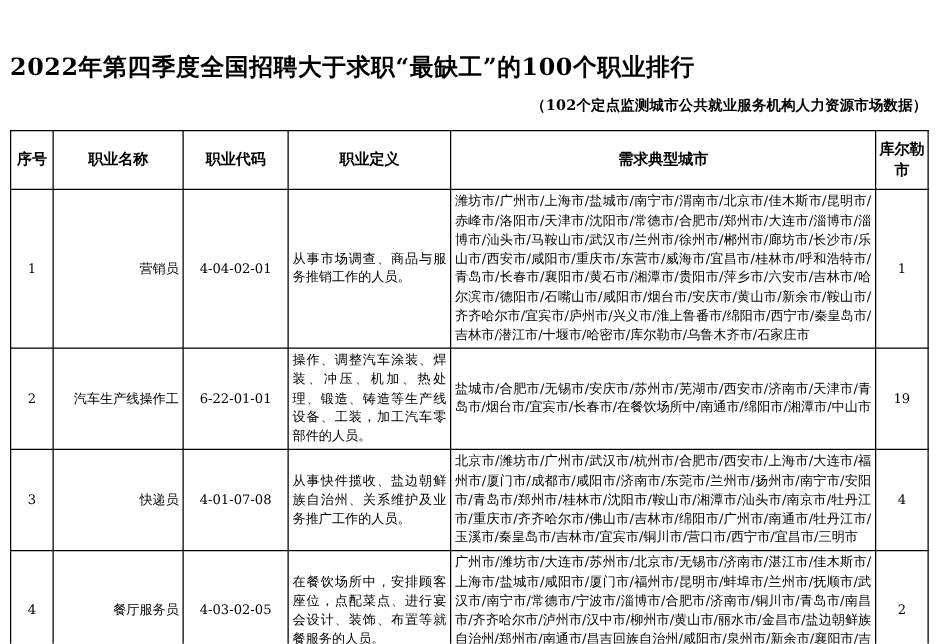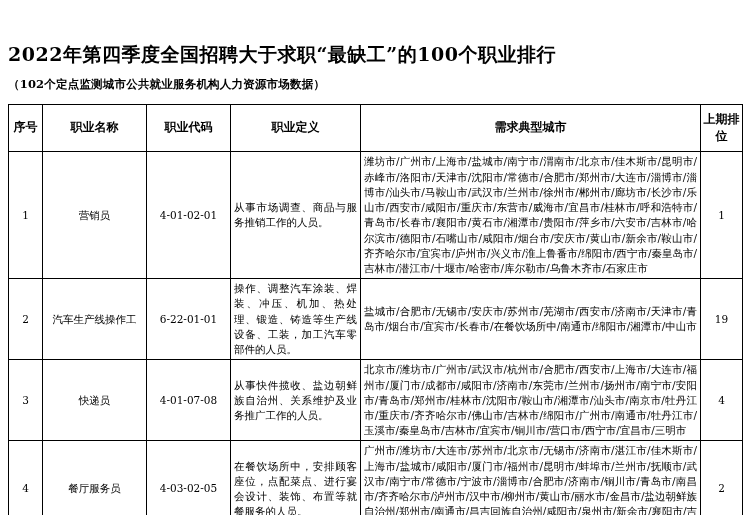--- a/index.html
+++ b/index.html
@@ -25,21 +25,21 @@
     text-align: left;
     font-size: 19px;
     font-weight: bold;
     letter-spacing: 0.5px;
     margin-top: 42px;
     margin-bottom: 0;
     line-height: 1.3;
     font-family: "DejaVu Serif", "Liberation Serif", serif;
   }
   .doc-subtitle {
-    text-align: left;
+    text-align: right;
     font-size: 11.5px;
     font-weight: bold;
     margin-top: 10px;
     margin-bottom: 12px;
     letter-spacing: 0.2px;
   }
   table.main-table {
     border-collapse: collapse;
     width: 734px;
     margin: 0 auto;
@@ -63,21 +63,21 @@
   .col-name { width: 104px; }
   .col-code { width: 84px; }
   .col-def  { width: 130px; }
   .col-city { width: 340px; }
   .col-prev { width: 42px; }
 
   td.c-rank, td.c-code, td.c-prev {
     text-align: center;
   }
   td.c-name {
-    text-align: center;
+    text-align: right;
     font-weight: normal;
   }
   td.c-def {
     text-align: justify;
     text-justify: inter-ideograph;
     font-size: 10px;
     line-height: 1.5;
   }
   td.c-city {
     text-align: justify;
@@ -107,28 +107,28 @@
       <col class="col-city">
       <col class="col-prev">
     </colgroup>
     <thead>
       <tr>
         <th>序号</th>
         <th>职业名称</th>
         <th>职业代码</th>
         <th>职业定义</th>
         <th>需求典型城市</th>
-        <th>上期排位</th>
+        <th>库尔勒市</th>
       </tr>
     </thead>
     <tbody>
       <tr>
         <td class="c-rank">1</td>
         <td class="c-name">营销员</td>
-        <td class="c-code">4-01-02-01</td>
+        <td class="c-code">4-04-02-01</td>
         <td class="c-def">从事市场调查、商品与服务推销工作的人员。</td>
         <td class="c-city">潍坊市/广州市/上海市/盐城市/南宁市/渭南市/北京市/佳木斯市/昆明市/赤峰市/洛阳市/天津市/沈阳市/常德市/合肥市/郑州市/大连市/淄博市/淄博市/汕头市/马鞍山市/武汉市/兰州市/徐州市/郴州市/廊坊市/长沙市/乐山市/西安市/咸阳市/重庆市/东营市/威海市/宜昌市/桂林市/呼和浩特市/青岛市/长春市/襄阳市/黄石市/湘潭市/贵阳市/萍乡市/六安市/吉林市/哈尔滨市/德阳市/石嘴山市/咸阳市/烟台市/安庆市/黄山市/新余市/鞍山市/齐齐哈尔市/宜宾市/庐州市/兴义市/淮上鲁番市/绵阳市/西宁市/秦皇岛市/吉林市/潜江市/十堰市/哈密市/库尔勒市/乌鲁木齐市/石家庄市</td>
         <td class="c-prev">1</td>
       </tr>
       <tr>
         <td class="c-rank">2</td>
         <td class="c-name">汽车生产线操作工</td>
         <td class="c-code">6-22-01-01</td>
         <td class="c-def">操作、调整汽车涂装、焊装、冲压、机加、热处理、锻造、铸造等生产线设备、工装，加工汽车零部件的人员。</td>
         <td class="c-city">盐城市/合肥市/无锡市/安庆市/苏州市/芜湖市/西安市/济南市/天津市/青岛市/烟台市/宜宾市/长春市/在餐饮场所中/南通市/绵阳市/湘潭市/中山市</td>

